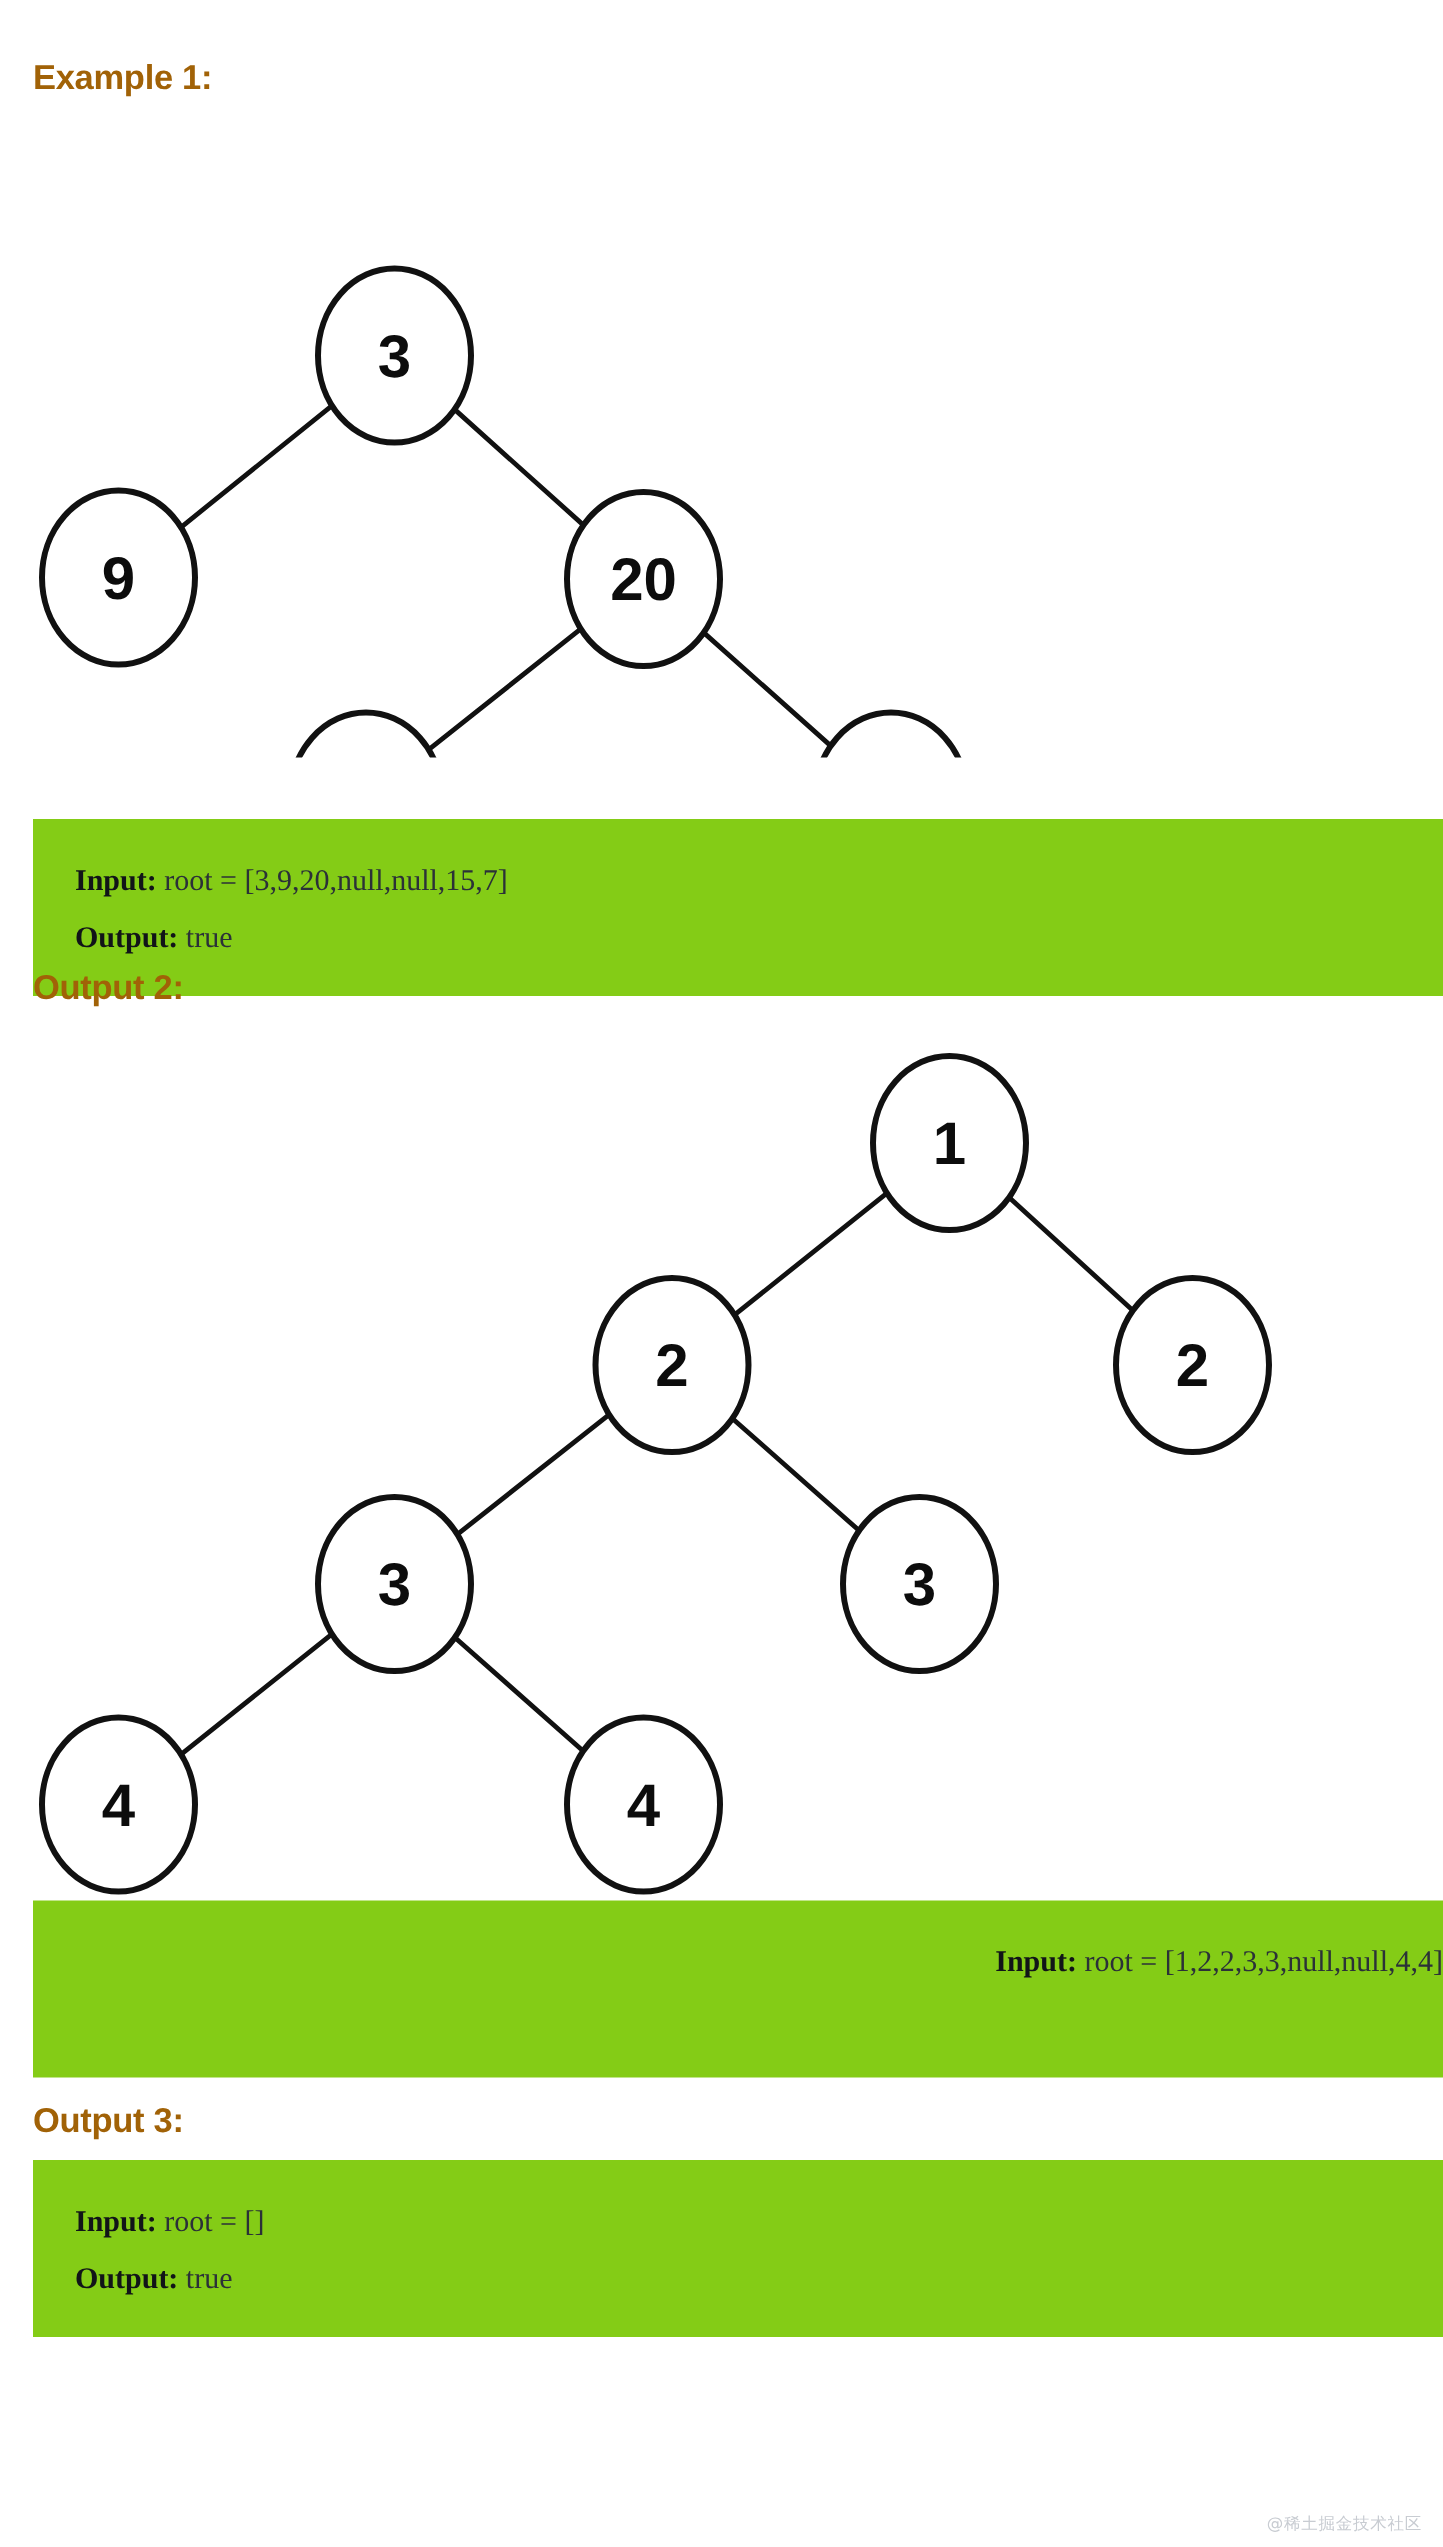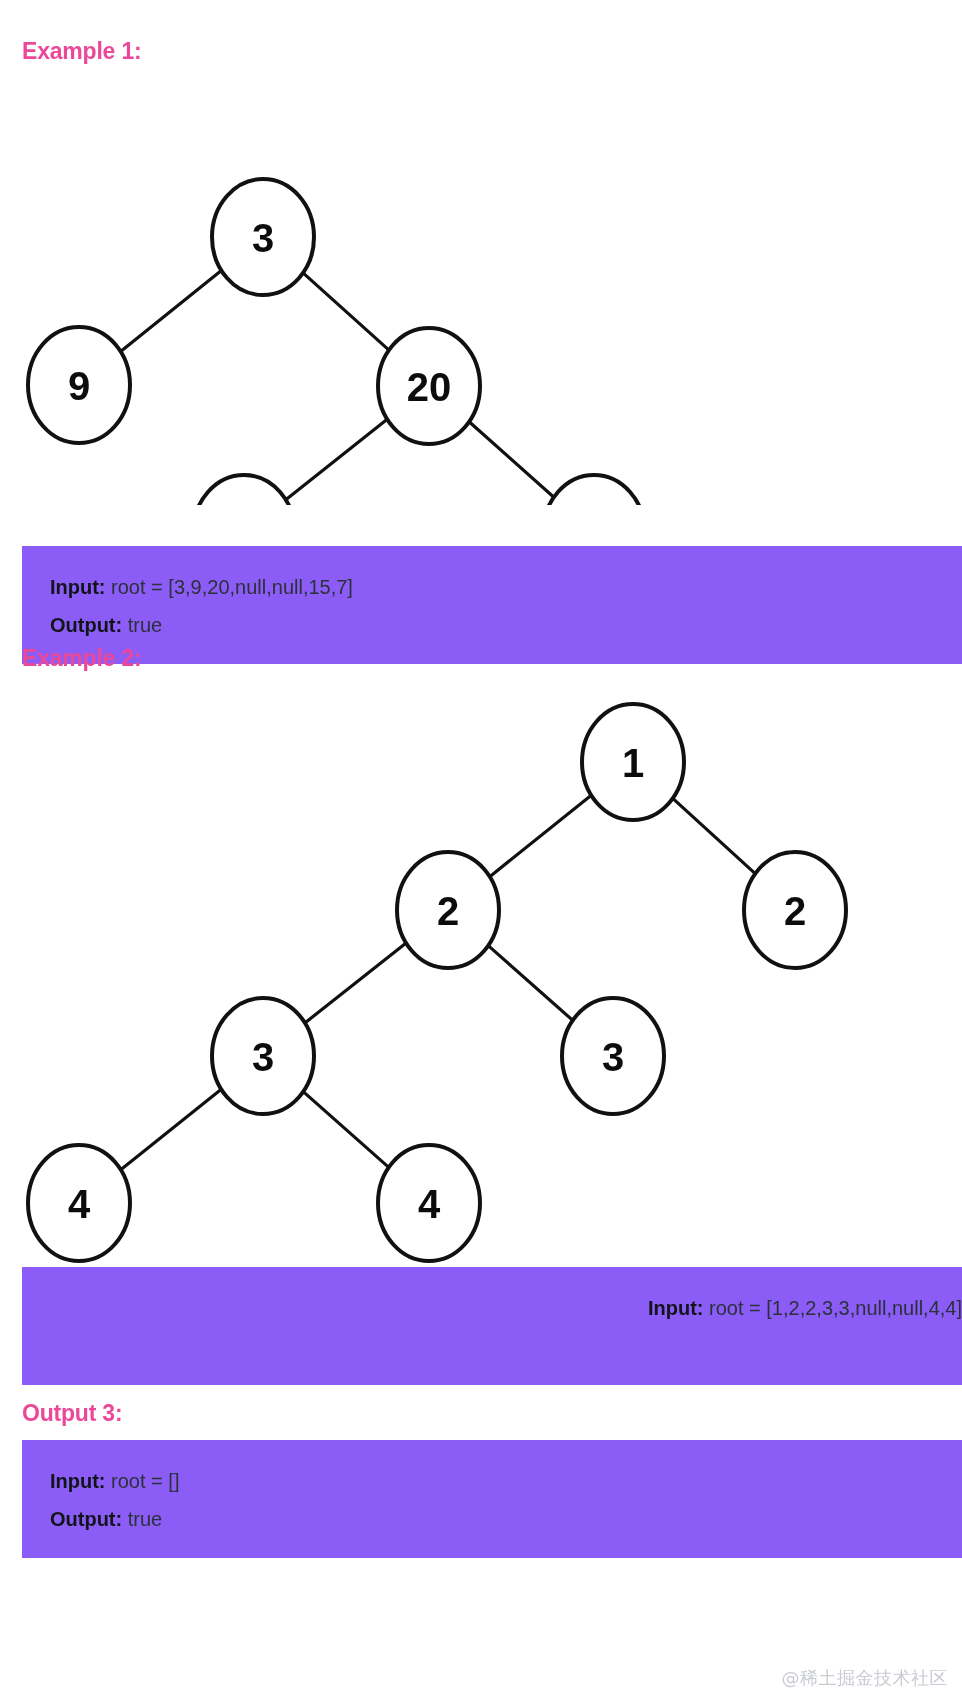--- a/index.html
+++ b/index.html
@@ -21,21 +21,21 @@
     width: 962px;
     height: 1698px;
   }
   .example-heading {
     position: absolute;
     left: 22px;
     font-family: "Liberation Sans", sans-serif;
     font-weight: bold;
     font-size: 23px;
     letter-spacing: -0.2px;
-    color: #ec4899;
+    color: #a16207;
     white-space: nowrap;
   }
   .tree-svg {
     position: absolute;
     left: 0;
     display: block;
   }
   .node-ellipse {
     fill: #ffffff;
     stroke: #111111;
@@ -53,23 +53,23 @@
     font-size: 40px;
     fill: #0c0c0c;
     text-anchor: middle;
     dominant-baseline: central;
   }
   .code-block {
     position: absolute;
     left: 22px;
     width: 940px;
     box-sizing: border-box;
-    background: #8b5cf6;
+    background: #84cc16;
     padding: 22px 0 22px 28px;
-    font-family: Liberation Sans, sans-serif;
+    font-family: Liberation Serif, serif;
     font-size: 20px;
     line-height: 38px;
     color: #24292f;
     white-space: nowrap;
   }
   .code-line {
     display: block;
   }
   .code-key {
     font-weight: bold;
@@ -77,21 +77,21 @@
   }
   .code-val {
     font-weight: normal;
     color: #2b3138;
   }
   .watermark {
     position: absolute;
     right: 14px;
     bottom: 8px;
     font-family: "DejaVu Sans", sans-serif;
-    font-size: 18px;
+    font-size: 11px;
     color: #c8ccd2;
     white-space: nowrap;
     letter-spacing: 0.5px;
   }
 </style>
 </head>
 <body>
 
 <div class="page">
 
@@ -126,21 +126,21 @@
 
   <div class="code-block" style="top:546px; height:118px;">
     <span class="code-line">
       <span class="code-key">Input:</span><span class="code-val"> root = [3,9,20,null,null,15,7]</span>
     </span>
     <span class="code-line">
       <span class="code-key">Output:</span><span class="code-val"> true</span>
     </span>
   </div>
 
-  <div class="example-heading" style="top:645px">Example 2:</div>
+  <div class="example-heading" style="top:645px">Output 2:</div>
 
   <svg class="tree-svg" id="tree-2" style="top:690px" width="962" height="580" viewBox="0 690 962 580">
       <line x1="591.2868586740384" y1="795.3705130607693" x2="489.7131413259616" y2="876.6294869392307" class="edge-line"></line>
       <line x1="672.7598254937774" y1="798.323791191846" x2="755.2401745062226" y2="873.676208808154" class="edge-line"></line>
       <line x1="406.1002753162816" y1="943.066809750394" x2="304.8997246837184" y2="1022.933190249606" class="edge-line"></line>
       <line x1="488.2515270190037" y1="945.6165026956032" x2="572.7484729809963" y2="1020.3834973043968" class="edge-line"></line>
       <line x1="221.26809738616168" y1="1089.34016132736" x2="120.73190261383832" y2="1169.65983867264" class="edge-line"></line>
       <line x1="303.2396283284081" y1="1091.6338877366024" x2="388.7603716715919" y2="1167.3661122633976" class="edge-line"></line>
       <g>
         <ellipse cx="633" cy="762" rx="51" ry="58" class="node-ellipse"></ellipse>

